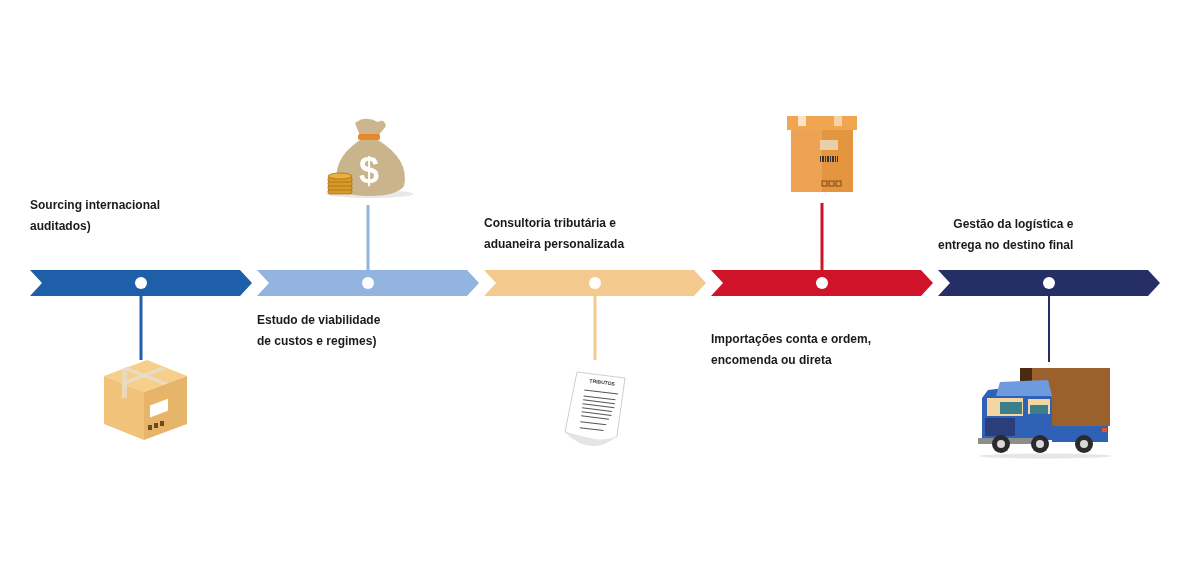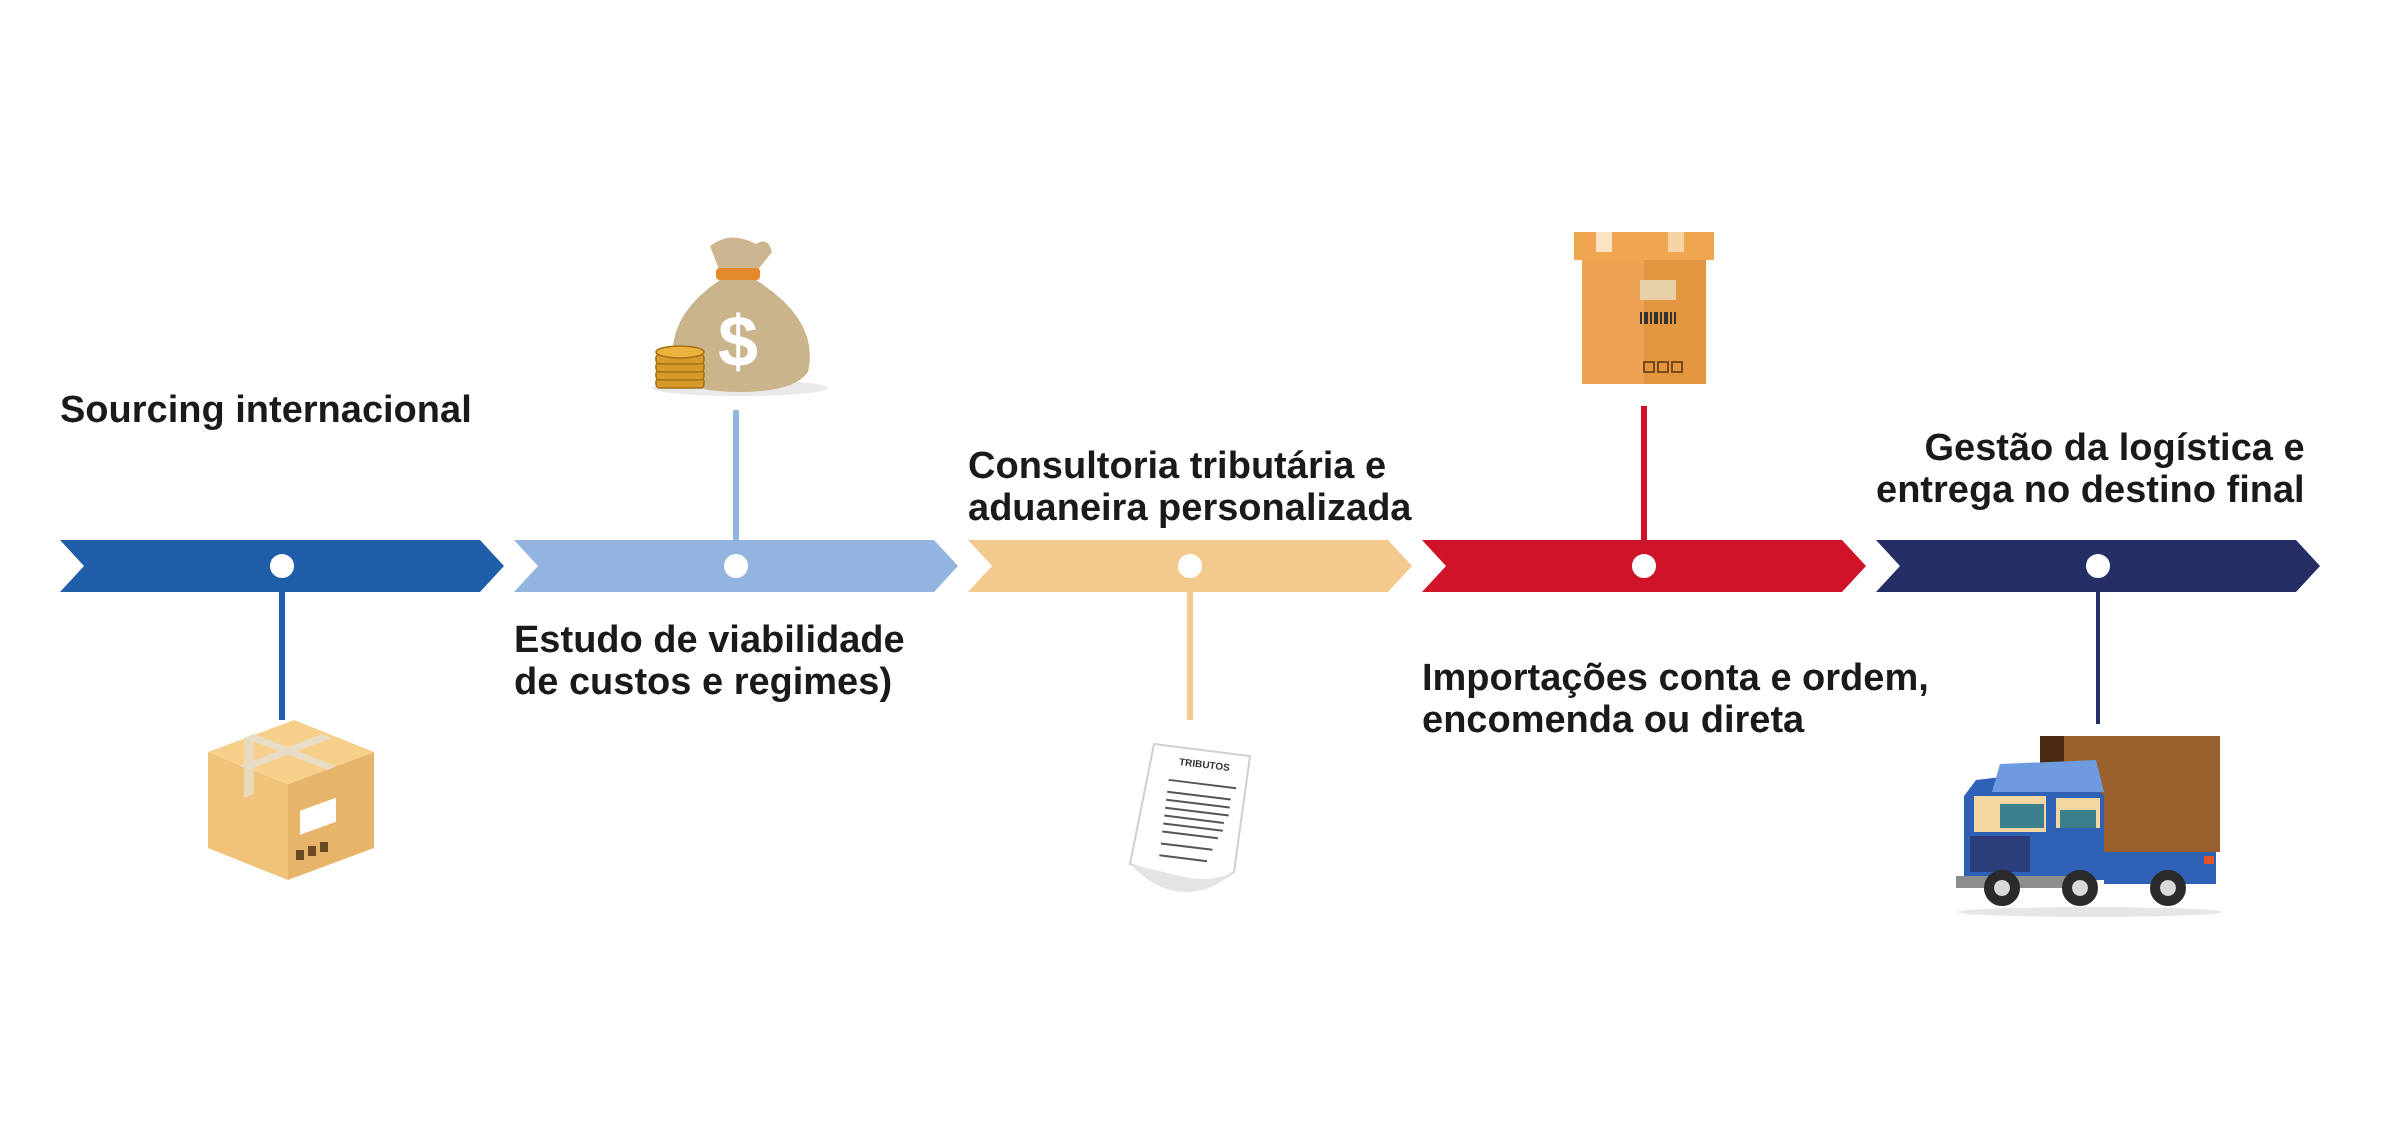--- a/index.html
+++ b/index.html
@@ -1,17 +1,17 @@
 <!DOCTYPE html>
 <html><head>
 <meta charset="utf-8">
 <style>
   html,body{margin:0;padding:0;background:#ffffff;}
   body{width:1192px;height:573px;position:relative;overflow:hidden;font-family:"Liberation Sans","DejaVu Sans",sans-serif;}
-  .label{position:absolute;font-size:19px;font-weight:bold;color:#1a1a1a;line-height:21px;white-space:nowrap;}
+  .label{position:absolute;font-size:12px;font-weight:bold;color:#1a1a1a;line-height:21px;white-space:nowrap;}
   .label span{display:block;}
   svg{position:absolute;left:0;top:0;}
 </style>
 </head>
 <body>
 
 <svg width="1192" height="573">
 
   <polygon points="30,270 240,270 252,283 240,296 30,296 42,283" fill="#1f5ea8"></polygon>
   <polygon points="257,270 467,270 479,283 467,296 257,296 269,283" fill="#93b4de"></polygon>
@@ -116,26 +116,27 @@
     <circle cx="1040" cy="444" r="9" fill="#2a2a2a"></circle>
       <circle cx="1040" cy="444" r="4" fill="#d8d8d8"></circle>
     <circle cx="1084" cy="444" r="9" fill="#2a2a2a"></circle>
       <circle cx="1084" cy="444" r="4" fill="#d8d8d8"></circle>
     <ellipse cx="1045" cy="456" rx="66" ry="2.5" fill="#e6e6e6"></ellipse>
   </g>
 </svg>
 
 <div class="label" style="left:30px;top:195px;">
   <span>Sourcing internacional</span>
+  <span>auditados)</span>
 </div>
 <div class="label" style="left:257px;top:310px;">
   <span>Estudo de viabilidade</span>
   <span>de custos e regimes)</span>
 </div>
-<div class="label" style="left:484px;top:213px;margin-top:10px;">
+<div class="label" style="left:484px;top:213px;">
   <span>Consultoria tributária e</span>
   <span>aduaneira personalizada</span>
 </div>
 <div class="label" style="left:711px;top:313px;margin-top:16px;">
   <span>Importações conta e ordem,</span>
   <span>encomenda ou direta</span>
 </div>
 <div class="label" style="left:938px;top:214px;text-align:right;">
   <span>Gestão da logística e</span>
   <span>entrega no destino final</span>

